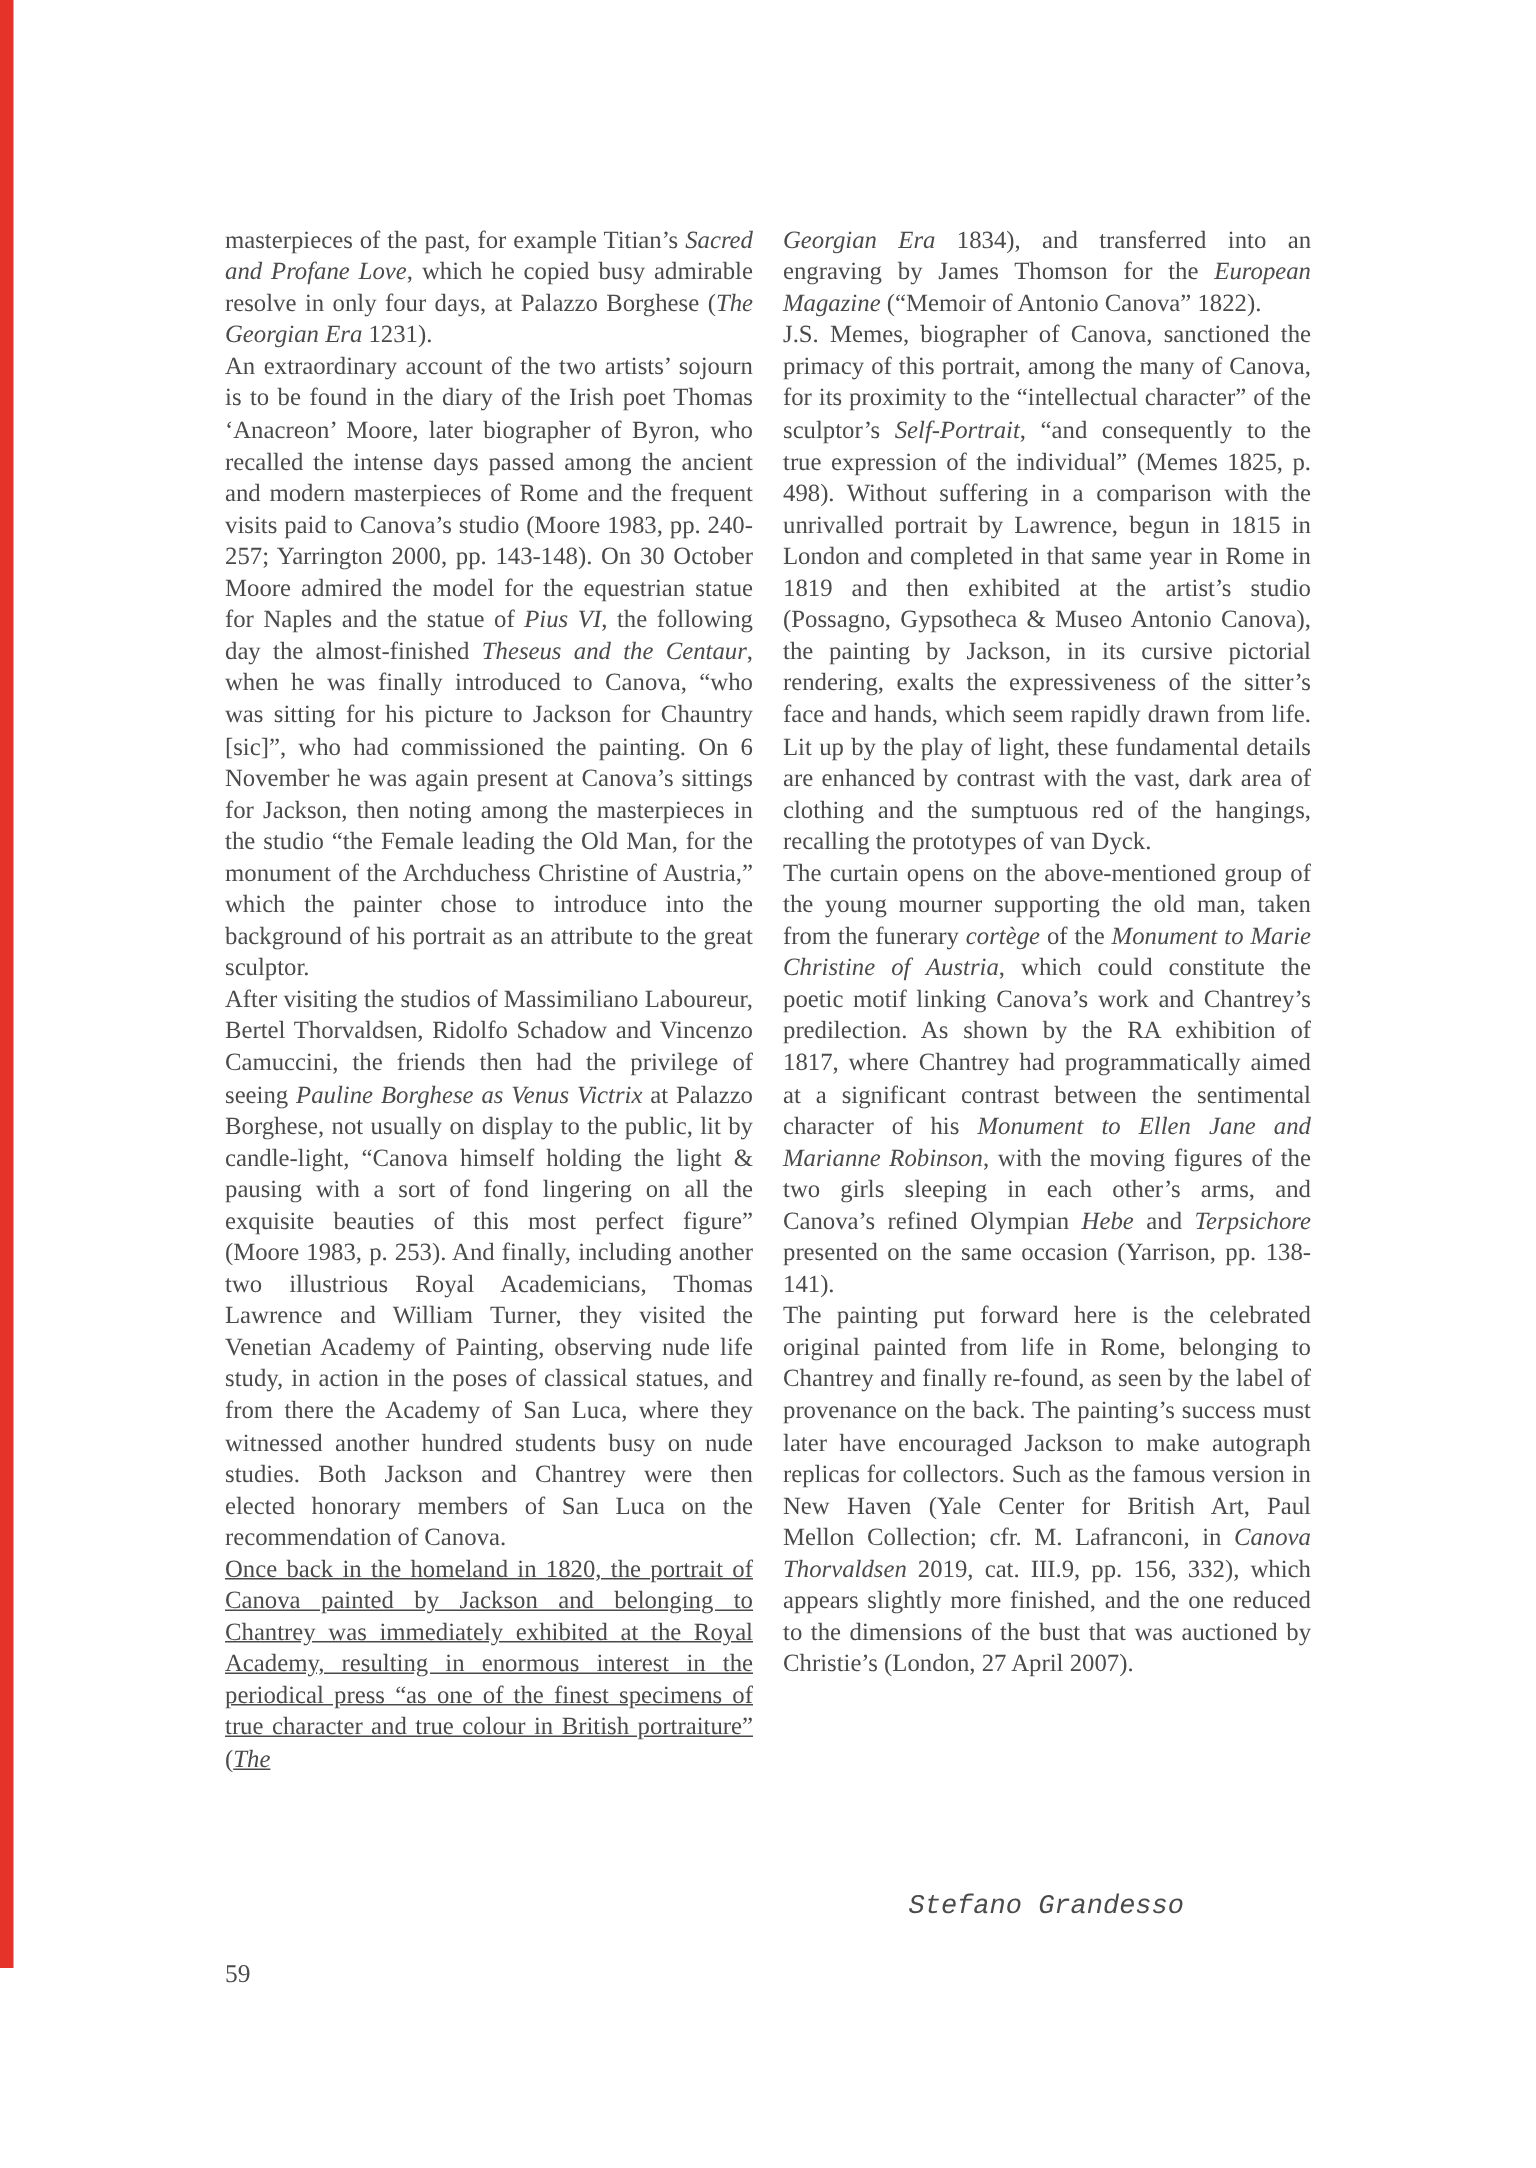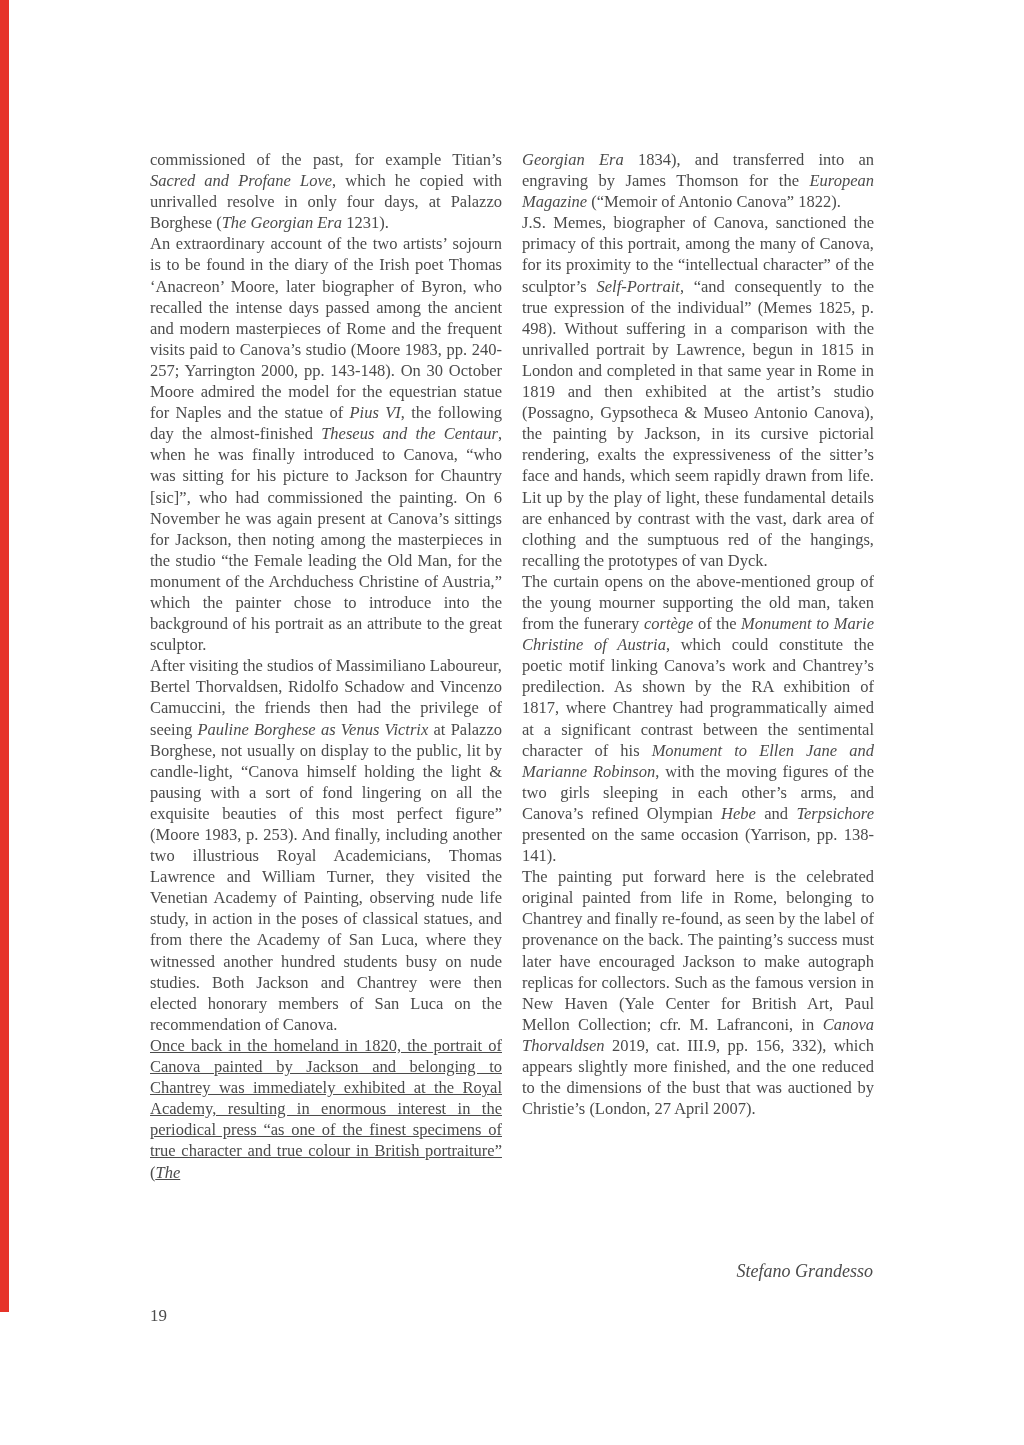--- a/index.html
+++ b/index.html
@@ -28,38 +28,38 @@
   .col-right { left:522px;font-family:Liberation Serif, serif; }
   .para { margin:0; padding:0; text-indent:0; }
   .para.cont { text-align-last:justify;text-decoration:underline; }
   .para em { font-style:italic; }
   .page-number {
     position:absolute; left:150px; top:1307px;
     font-size:17px; color:var(--ink); line-height:1;
   }
   .signature {
     position:absolute; left:522px; top:1261px; width:351px;
-    text-align:right; font-style:italic;
-    font-size:18px; color:var(--ink); line-height:1.2;
+    text-align:center; font-style:italic;
+    font-size:18px; color:var(--ink); line-height:1.2;font-family:Liberation Mono, monospace;
   }
 </style>
 </head>
 <body>
 
 <div class="accent-stripe"></div>
 
 <div class="text-column col-left">
-    <p class="para"><span>commissioned of the past, for example Titian’s </span><em>Sacred and Profane Love</em><span>, which he copied with unrivalled resolve in only four days, at Palazzo Borghese (</span><em>The Georgian Era</em><span> 1231).</span></p>
+    <p class="para"><span>masterpieces of the past, for example Titian’s </span><em>Sacred and Profane Love</em><span>, which he copied busy admirable resolve in only four days, at Palazzo Borghese (</span><em>The Georgian Era</em><span> 1231).</span></p>
     <p class="para"><span>An extraordinary account of the two artists’ sojourn is to be found in the diary of the Irish poet Thomas ‘Anacreon’ Moore, later biographer of Byron, who recalled the intense days passed among the ancient and modern masterpieces of Rome and the frequent visits paid to Canova’s studio (Moore 1983, pp. 240-257; Yarrington 2000, pp. 143-148). On 30 October Moore admired the model for the equestrian statue for Naples and the statue of </span><em>Pius VI</em><span>, the following day the almost-finished </span><em>Theseus and the Centaur</em><span>, when he was finally introduced to Canova, “who was sitting for his picture to Jackson for Chauntry [sic]”, who had commissioned the painting. On 6 November he was again present at Canova’s sittings for Jackson, then noting among the masterpieces in the studio “the Female leading the Old Man, for the monument of the Archduchess Christine of Austria,” which the painter chose to introduce into the background of his portrait as an attribute to the great sculptor.</span></p>
     <p class="para"><span>After visiting the studios of Massimiliano Laboureur, Bertel Thorvaldsen, Ridolfo Schadow and Vincenzo Camuccini, the friends then had the privilege of seeing </span><em>Pauline Borghese as Venus Victrix</em><span> at Palazzo Borghese, not usually on display to the public, lit by candle-light, “Canova himself holding the light &amp; pausing with a sort of fond lingering on all the exquisite beauties of this most perfect figure” (Moore 1983, p. 253). And finally, including another two illustrious Royal Academicians, Thomas Lawrence and William Turner, they visited the Venetian Academy of Painting, observing nude life study, in action in the poses of classical statues, and from there the Academy of San Luca, where they witnessed another hundred students busy on nude studies. Both Jackson and Chantrey were then elected honorary members of San Luca on the recommendation of Canova.</span></p>
     <p class="para cont"><span>Once back in the homeland in 1820, the portrait of Canova painted by Jackson and belonging to Chantrey was immediately exhibited at the Royal Academy, resulting in enormous interest in the periodical press “as one of the finest specimens of true character and true colour in British portraiture” (</span><em>The</em></p>
   </div>
 
 <div class="text-column col-right">
     <p class="para"><em>Georgian Era</em><span> 1834), and transferred into an engraving by James Thomson for the </span><em>European Magazine</em><span> (“Memoir of Antonio Canova” 1822).</span></p>
     <p class="para"><span>J.S. Memes, biographer of Canova, sanctioned the primacy of this portrait, among the many of Canova, for its proximity to the “intellectual character” of the sculptor’s </span><em>Self-Portrait</em><span>, “and consequently to the true expression of the individual” (Memes 1825, p. 498). Without suffering in a comparison with the unrivalled portrait by Lawrence, begun in 1815 in London and completed in that same year in Rome in 1819 and then exhibited at the artist’s studio (Possagno, Gypsotheca &amp; Museo Antonio Canova), the painting by Jackson, in its cursive pictorial rendering, exalts the expressiveness of the sitter’s face and hands, which seem rapidly drawn from life. Lit up by the play of light, these fundamental details are enhanced by contrast with the vast, dark area of clothing and the sumptuous red of the hangings, recalling the prototypes of van Dyck.</span></p>
     <p class="para"><span>The curtain opens on the above-mentioned group of the young mourner supporting the old man, taken from the funerary </span><em>cortège</em><span> of the </span><em>Monument to Marie Christine of Austria</em><span>, which could constitute the poetic motif linking Canova’s work and Chantrey’s predilection. As shown by the RA exhibition of 1817, where Chantrey had programmatically aimed at a significant contrast between the sentimental character of his </span><em>Monument to Ellen Jane and Marianne Robinson</em><span>, with the moving figures of the two girls sleeping in each other’s arms, and Canova’s refined Olympian </span><em>Hebe</em><span> and </span><em>Terpsichore</em><span> presented on the same occasion (Yarrison, pp. 138-141).</span></p>
     <p class="para"><span>The painting put forward here is the celebrated original painted from life in Rome, belonging to Chantrey and finally re-found, as seen by the label of provenance on the back. The painting’s success must later have encouraged Jackson to make autograph replicas for collectors. Such as the famous version in New Haven (Yale Center for British Art, Paul Mellon Collection; cfr. M. Lafranconi, in </span><em>Canova Thorvaldsen</em><span> 2019, cat. III.9, pp. 156, 332), which appears slightly more finished, and the one reduced to the dimensions of the bust that was auctioned by Christie’s (London, 27 April 2007).</span></p>
   </div>
 
 <div class="signature">Stefano Grandesso</div>
 
-<div class="page-number">19</div>
+<div class="page-number">59</div>
 
 </body></html>

